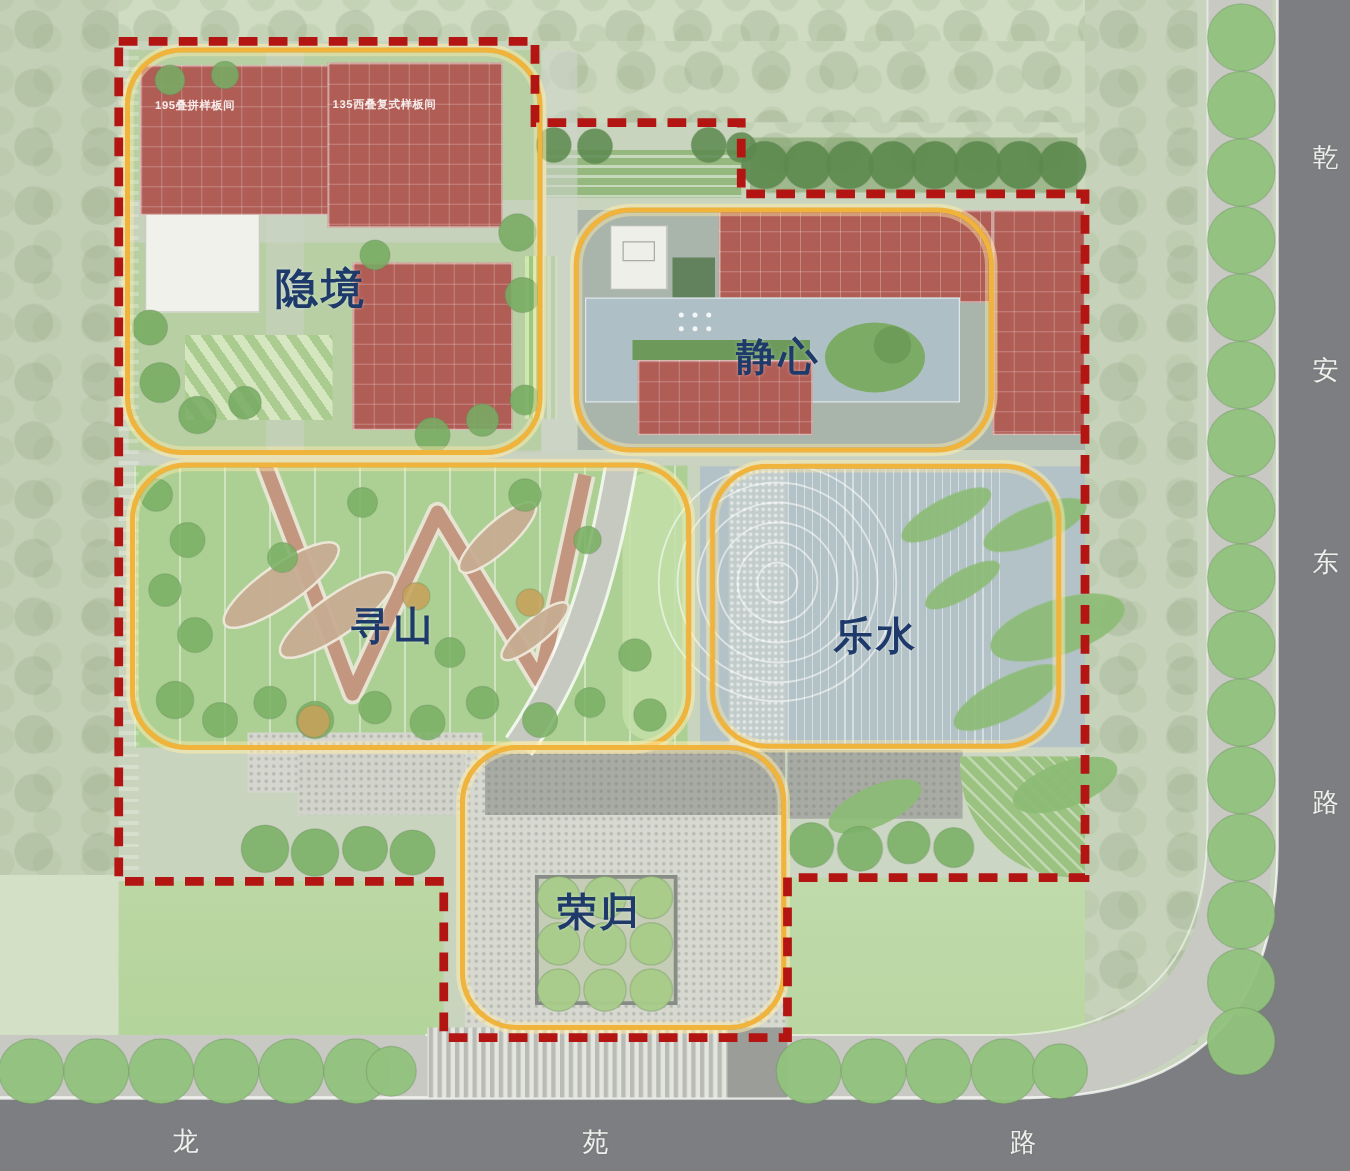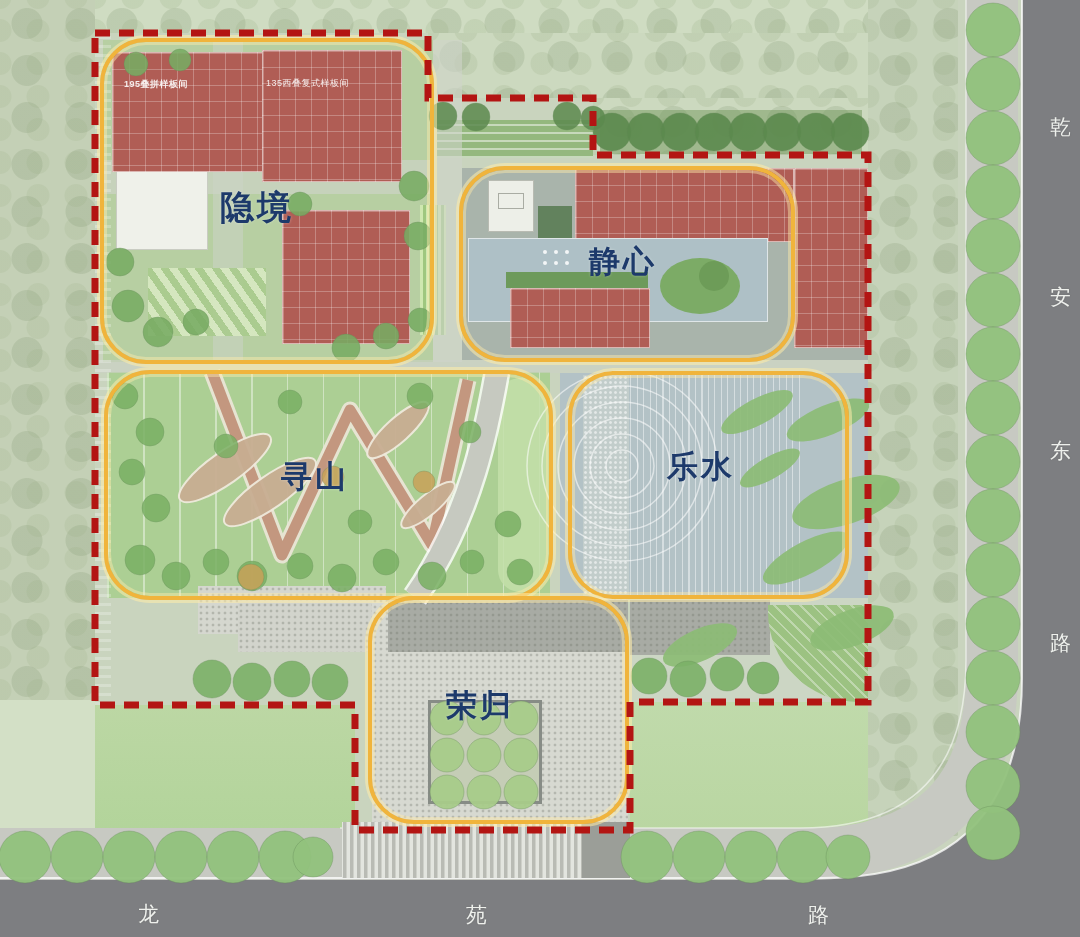--- a/index.html
+++ b/index.html
@@ -21,21 +21,21 @@
      background-image:linear-gradient(rgba(255,255,255,.26) 1px, rgba(0,0,0,0) 1px),
                       linear-gradient(90deg, rgba(255,255,255,.26) 1px, rgba(0,0,0,0) 1px);
      background-size:16px 16px;border:1px solid rgba(255,255,255,.55);}
 
   
   .zr{border:4px solid var(--zone_outline,#f0b43c);border-radius:46px;
       box-shadow:0 0 0 3px rgba(255,236,170,.55), inset 0 0 0 3px rgba(255,236,170,.45);}
 
   
   .zlabel{font-weight:bold;color:var(--zone_label,#1d3a6b);letter-spacing:3px;
-      font-size:31px;line-height:1;text-shadow:0 0 3px rgba(255,255,255,.35);white-space:nowrap;}
+      font-size:31px;line-height:1;text-shadow:0 0 3px rgba(255,255,255,.35);white-space:nowrap;margin-top:24px;}
   .rd{color:var(--road_text,#eef0ec);font-size:21px;line-height:1;white-space:nowrap;
       text-shadow:0 0 2px rgba(0,0,0,.15);}
   .tinytxt{color:rgba(255,255,255,.88);font-size:9px;line-height:1;letter-spacing:.5px;white-space:nowrap;}
 </style>
 </head>
 <body>
 
 <div id="stage">
 
   <div class="blobs" style="left:0;top:0;width:95px;height:836px;background-color:#c4d0b6;"></div>
@@ -264,25 +264,25 @@
   <div class="zr" style="left:568px;top:371px;width:281px;height:228px;"></div>
   <div class="zr" style="left:368px;top:596px;width:261px;height:228px;"></div>
 
   <svg width="1080" height="937" viewBox="0 0 1080 937" style="left:0;top:0;">
     <path d="M95,33 H428 V98 H593 V155 H868 V702 H630 V830 H355 V705 H95 Z" fill="none" stroke="var(--boundary_line,#b31513)" stroke-width="7" stroke-dasharray="15 9"></path>
   </svg>
 
   <div class="zlabel" style="left:220px;top:190px;font-size:34px;">隐境</div>
   <div class="zlabel" style="left:589px;top:246px;">静心</div>
   <div class="zlabel" style="left:281px;top:461px;">寻山</div>
-  <div class="zlabel" style="left:667px;top:451px;">乐水</div>
+  <div class="zlabel" style="left:667px;top:469px;">乐水</div>
   <div class="zlabel" style="left:446px;top:690px;">荣归</div>
 
   <div class="tinytxt" style="left:124px;top:80px;font-weight:bold;">195叠拼样板间</div>
-  <div class="tinytxt" style="left:266px;top:79px;">135西叠复式样板间</div>
+  <div class="tinytxt" style="left:266px;top:79px;font-weight:bold;">135西叠复式样板间</div>
 
   <div class="rd" style="left:1050px;top:116px;">乾</div>
   <div class="rd" style="left:1050px;top:286px;">安</div>
   <div class="rd" style="left:1050px;top:440px;">东</div>
   <div class="rd" style="left:1050px;top:632px;">路</div>
 
   <div class="rd" style="left:138px;top:903px;">龙</div>
   <div class="rd" style="left:466px;top:904px;">苑</div>
   <div class="rd" style="left:808px;top:904px;">路</div>
 </div>

